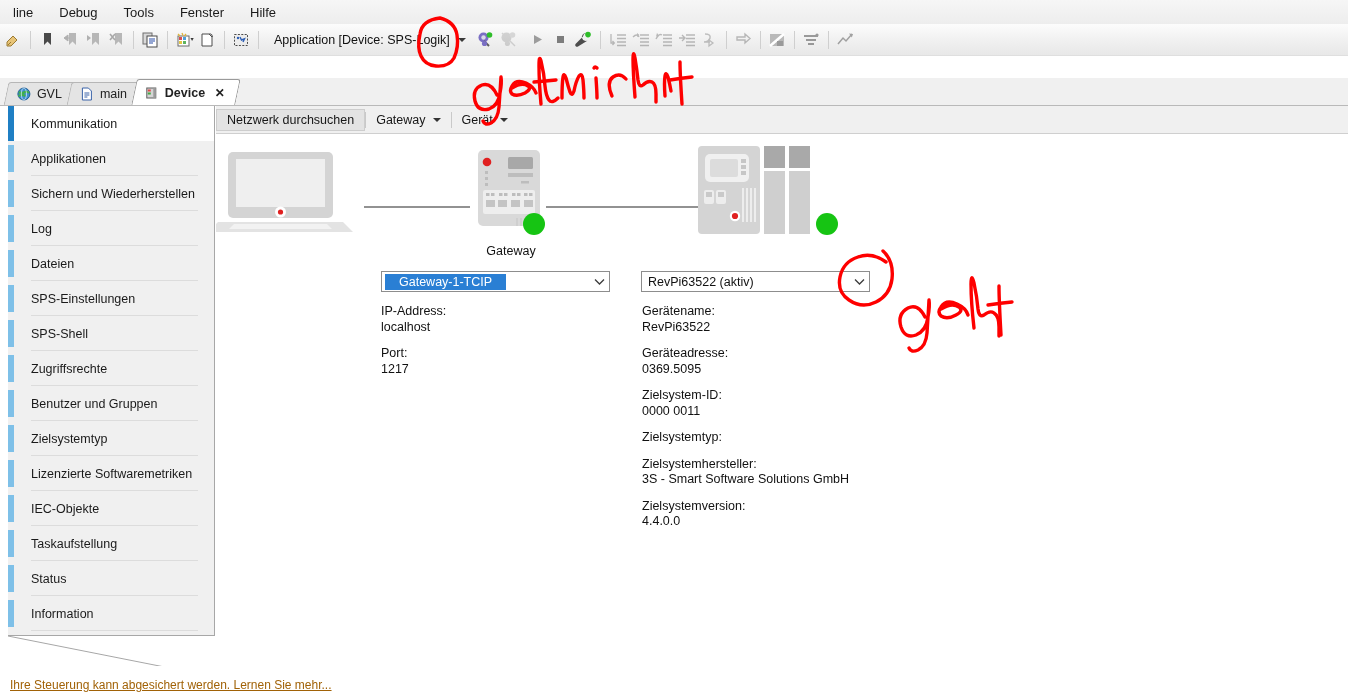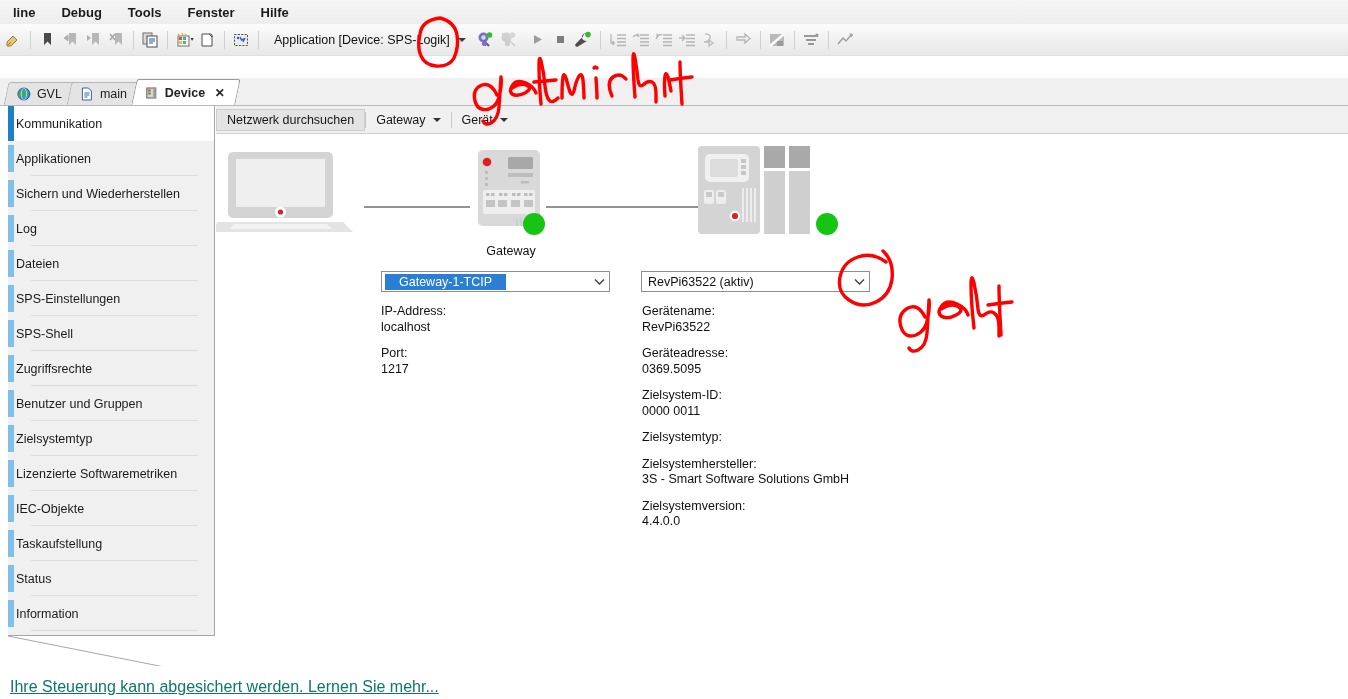--- a/index.html
+++ b/index.html
@@ -13,21 +13,20 @@
     color: #000000;
   }
   #app { position: relative; width: 1348px; height: 699px; background:#fff; }
 
   
   .menubar {
     position:absolute; left:0; top:0; width:1348px; height:24px;
     background: linear-gradient(to bottom, #f6f6f6 0%, #ededed 100%);
     display:flex; align-items:center;
     border-bottom:0px solid #dcdcdc;
-    font-weight:bold;
   }
   .menu-item {
     padding: 2px 13px; font-size: 13px; color:#1a1a1a; white-space:nowrap;
     cursor: default;
   }
 
   
   .toolbar {
     position:absolute; left:0; top:24px; width:1348px; height:32px;
     background: linear-gradient(to bottom, #fcfcfc 0%, #f0f0f0 55%, #e8e8e8 100%);
@@ -85,21 +84,21 @@
     overflow:hidden;
   }
   .sidebar {
     position:absolute; left:8px; top:0; width:207px; height:530px;
     background:#f0f0f0;
     border-right:1px solid #a7a7a7;
     border-bottom:1px solid #a7a7a7;
   }
   .side-item {
     position:relative; height:35px; display:flex; align-items:center;
-    padding-left:8px; font-size:12.5px; color:#1a1a1a;
+    padding-left:23px; font-size:12.5px; color:#1a1a1a;
     background:#f0f0f0;
   }
   .side-item .bluebar {
     position:absolute; left:0; top:4px; width:6px; height:27px; background:#7ec0e8;
   }
   .side-item.sel { background:#ffffff; }
   .side-item.sel .bluebar { background:#1f7fc4; top:0; height:35px; }
   .side-item .divider {
     position:absolute; left:23px; right:16px; bottom:0; height:1px; background:#dcdcdc;
   }
@@ -146,22 +145,22 @@
     width:19px; height:19px; display:flex; align-items:center; justify-content:center;
   }
   .chev { display:block; }
 
   .infoblock { position:absolute; font-size:12.5px; color:#111; line-height:15.5px; }
   .infoblock .k { }
   .infoblock .v { }
   .info-gap { height:11px; }
 
   .footlink {
-    position:absolute; left:226px; top:678px; font-size:16px;
-    color:#0f766e; text-decoration:underline; white-space:nowrap;text-align:right;
+    position:absolute; left:226px; top:678px; font-size:12px;
+    color:#a16207; text-decoration:underline; white-space:nowrap;text-align:right;
   }
 
   
   .ink { position:absolute; left:0; top:0; width:1348px; height:699px; pointer-events:none; }
 
   .dot-green { border-radius:50%; background:#16c413; position:absolute; }
 </style>
 </head>
 <body>
 

